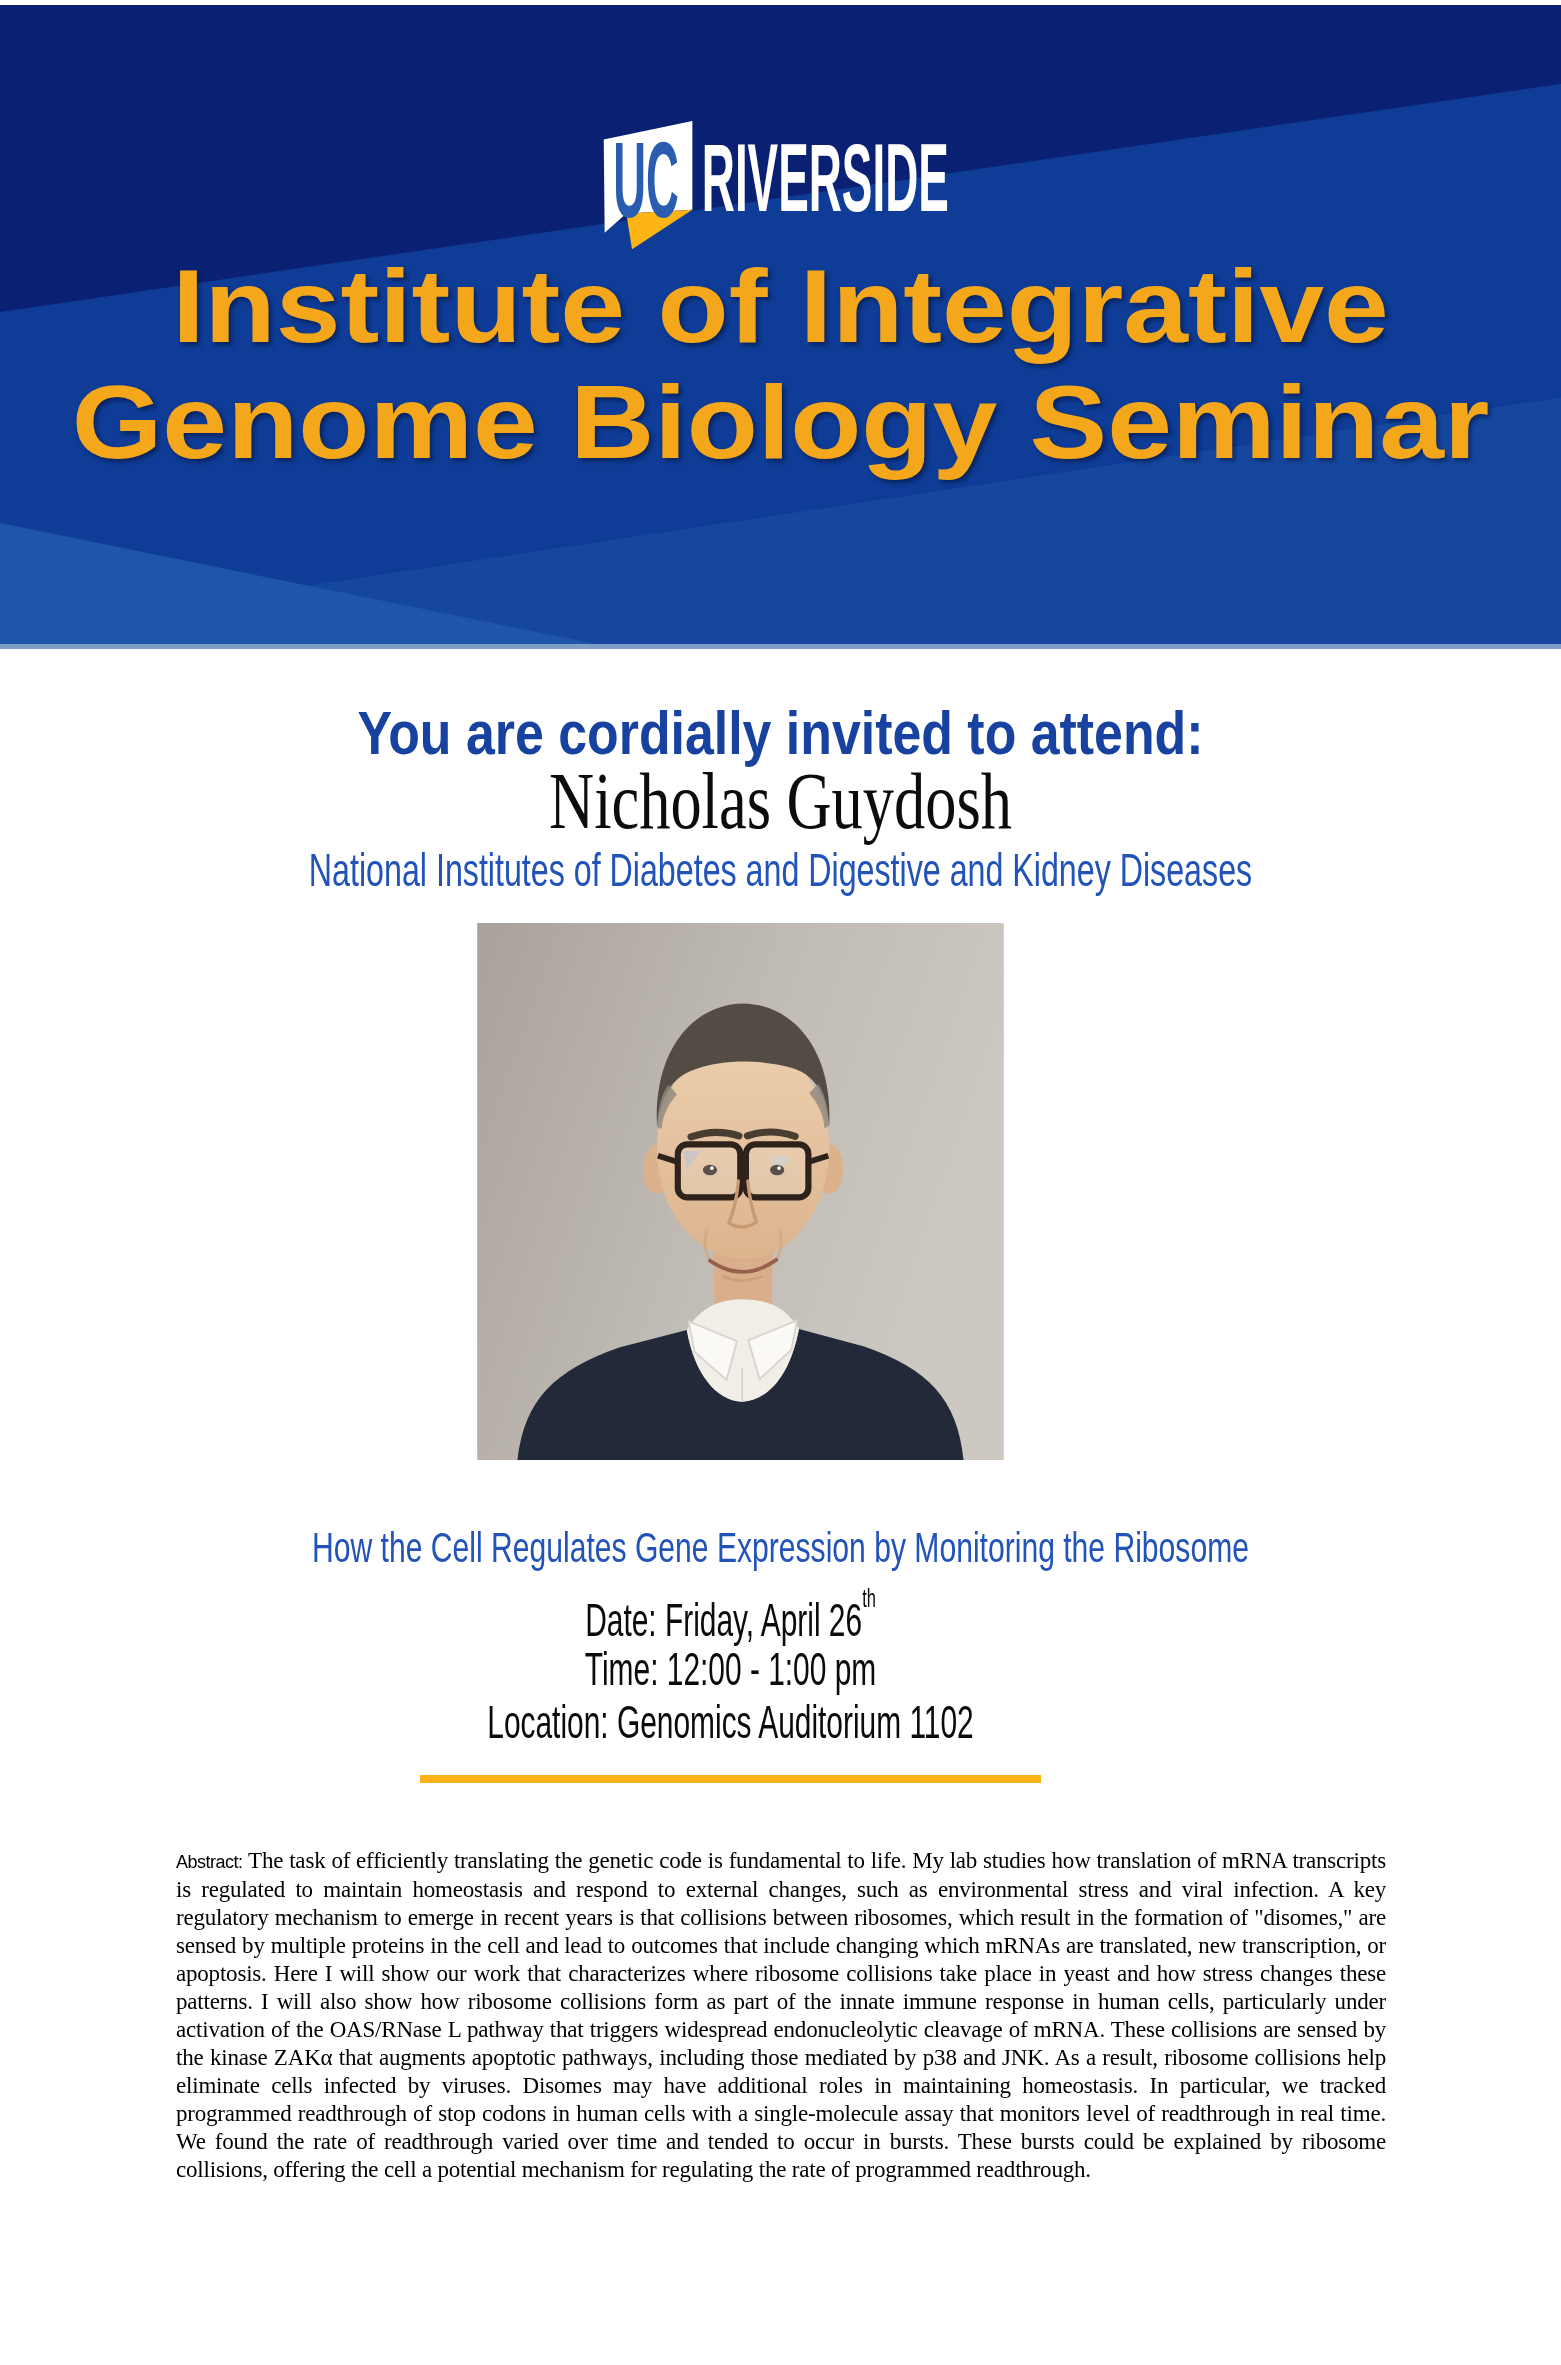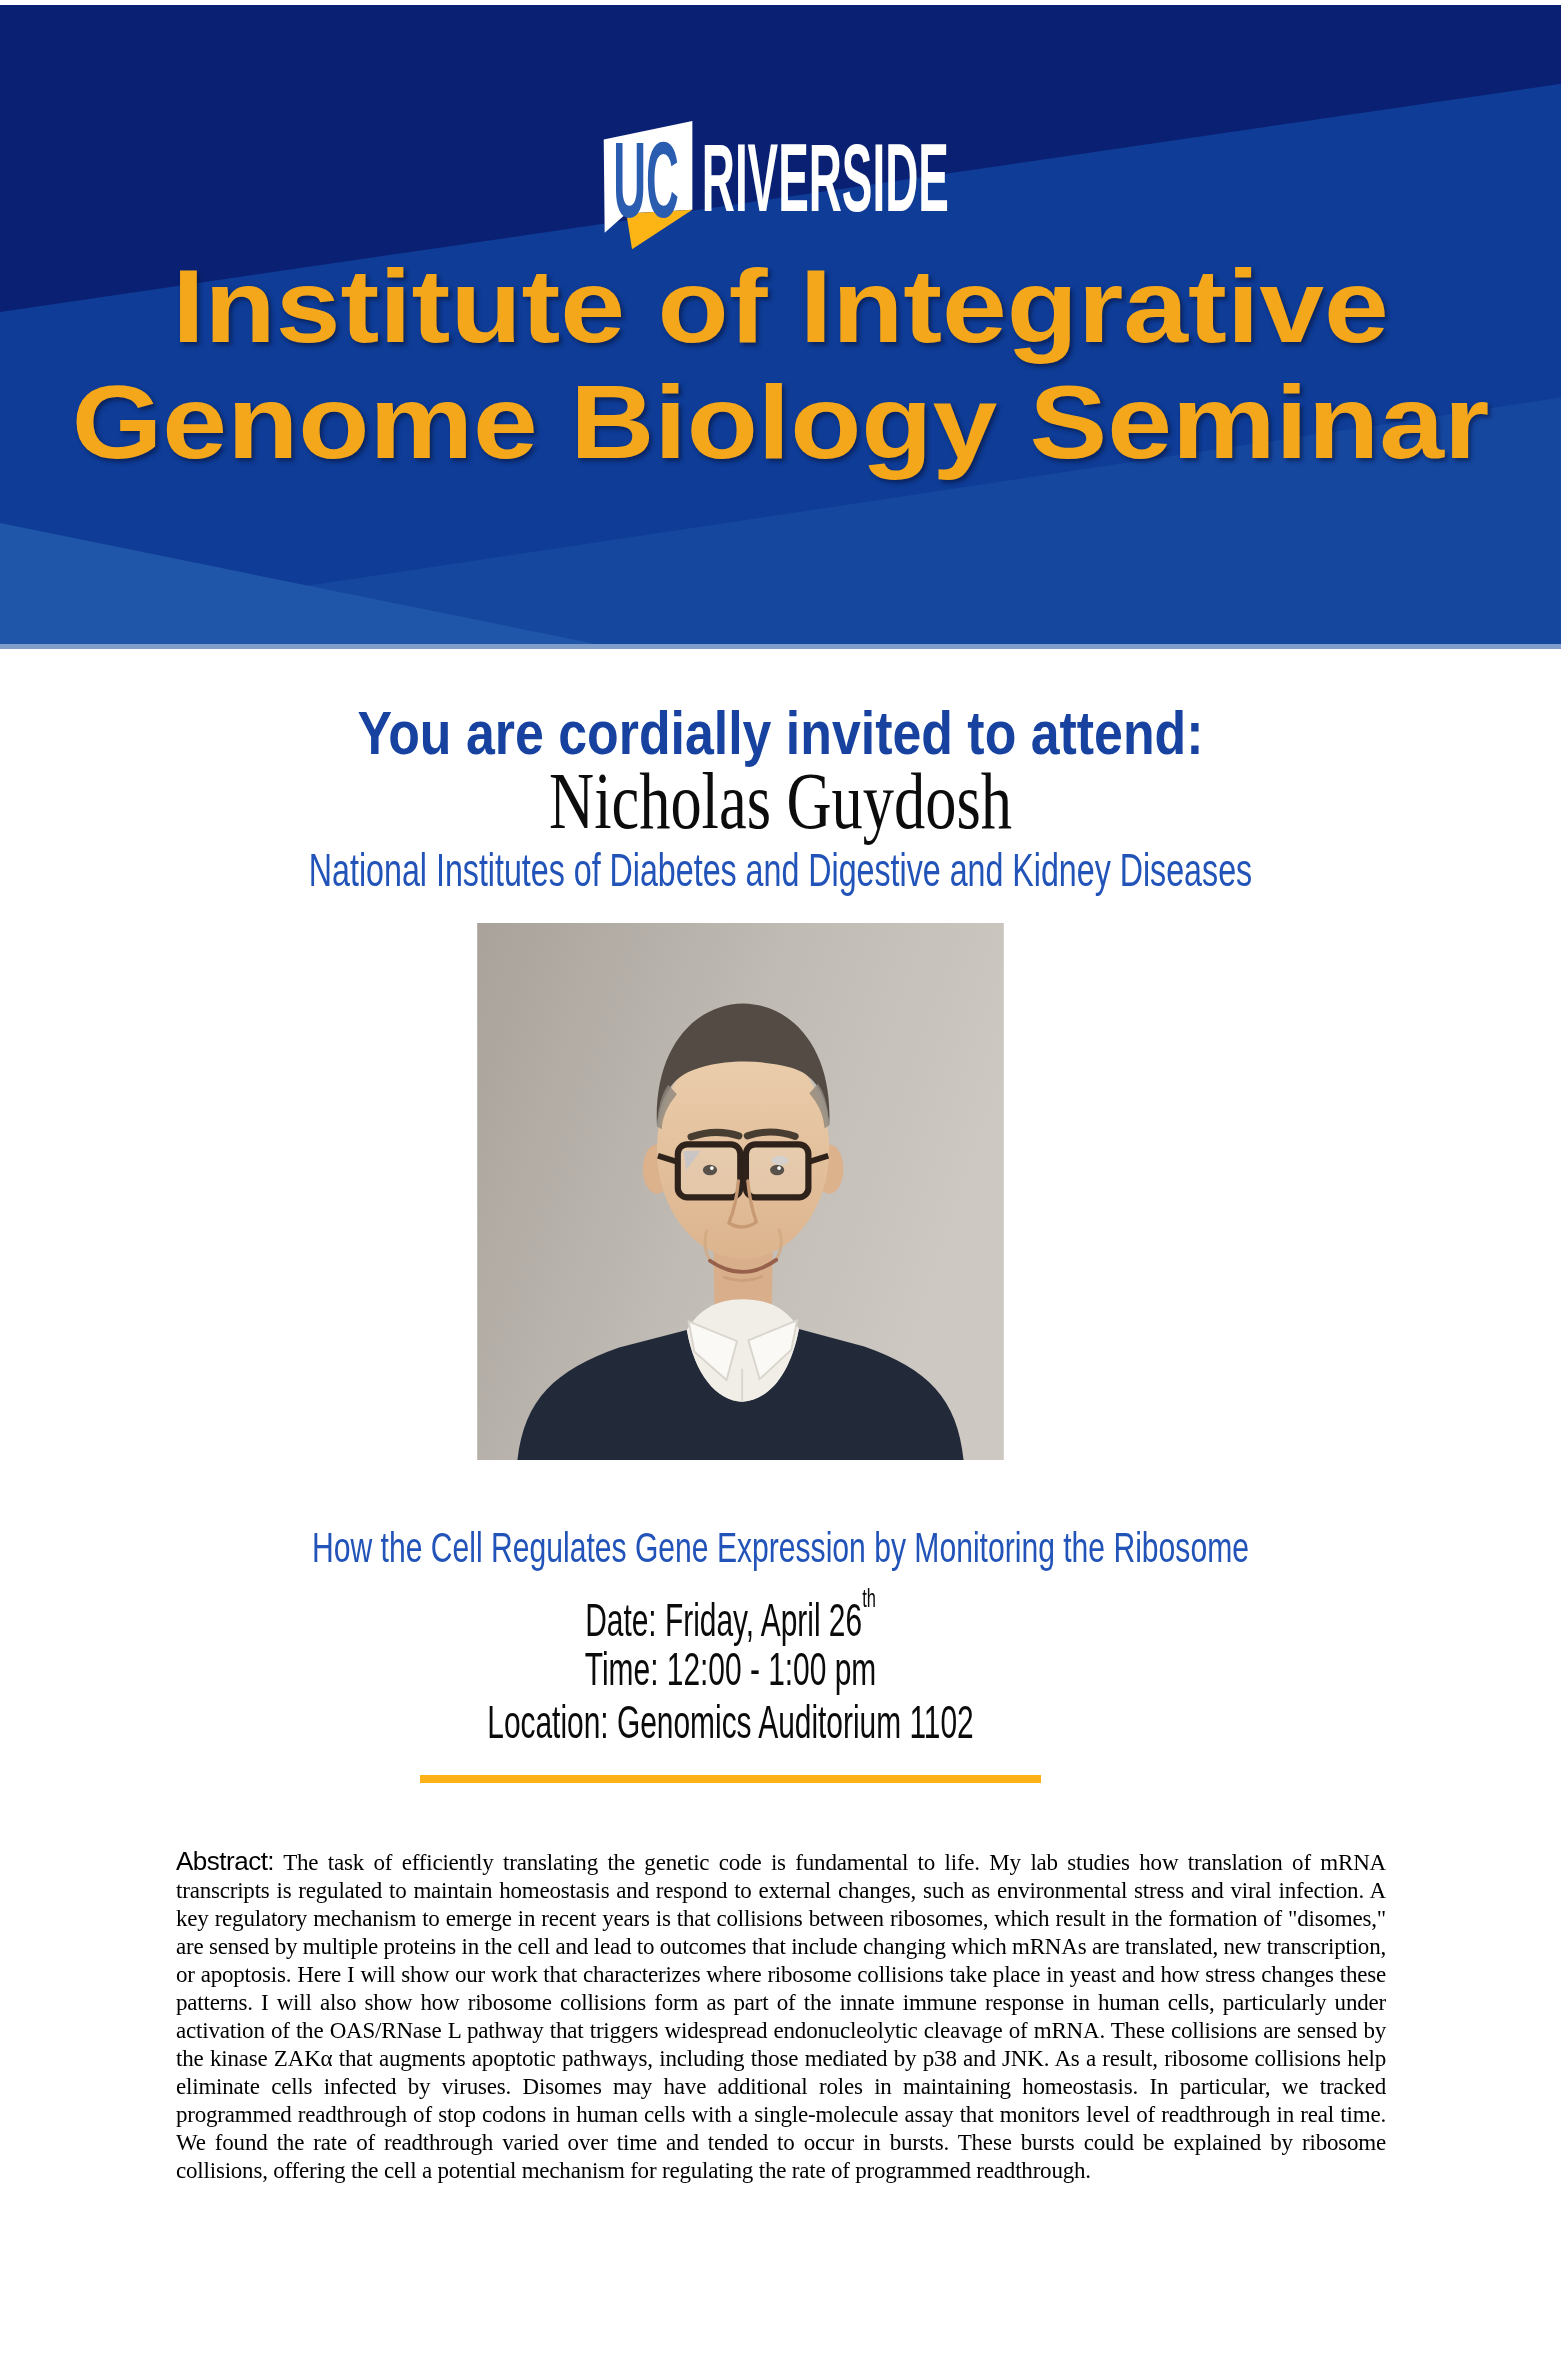--- a/index.html
+++ b/index.html
@@ -48,21 +48,21 @@
 
   #gold-bar{position:absolute;left:420px;top:1775px;width:621px;height:7.6px;background:#FBB117;}
 
   
   #photo{position:absolute;left:477px;top:923px;width:527px;height:537px;}
 
   
   #abstract{position:absolute;left:176px;top:1847px;width:1210px;
       font-family:"Liberation Serif",serif;font-size:23px;line-height:28px;letter-spacing:-0.2px;
       text-align:justify;color:#000;}
-  #abstract .abs-label{font-family:"Liberation Sans",sans-serif;font-size:26px;letter-spacing:-0.5px;}
+  #abstract .abs-label{font-family:"Liberation Sans",sans-serif;font-size:18px;letter-spacing:-0.5px;}
 </style>
 </head>
 <body>
 
 <div id="page">
 
   <div class="banner">
     <div class="wedge-navy"></div>
     <div class="wedge-light"></div>
     <div class="wedge-corner"></div>

